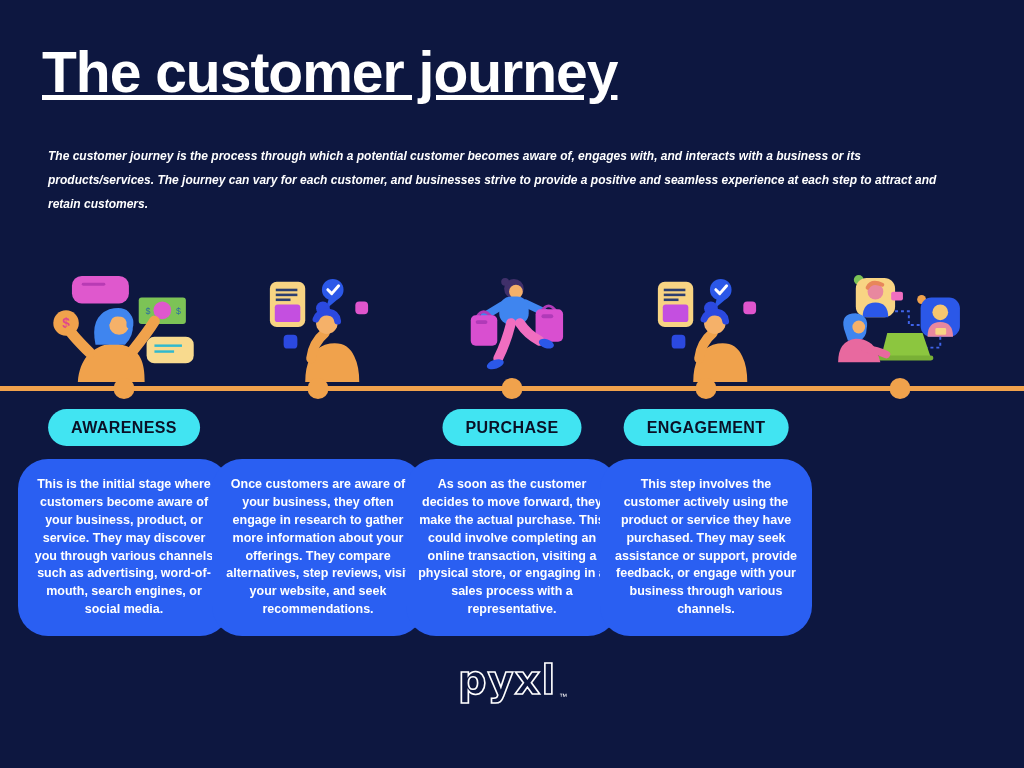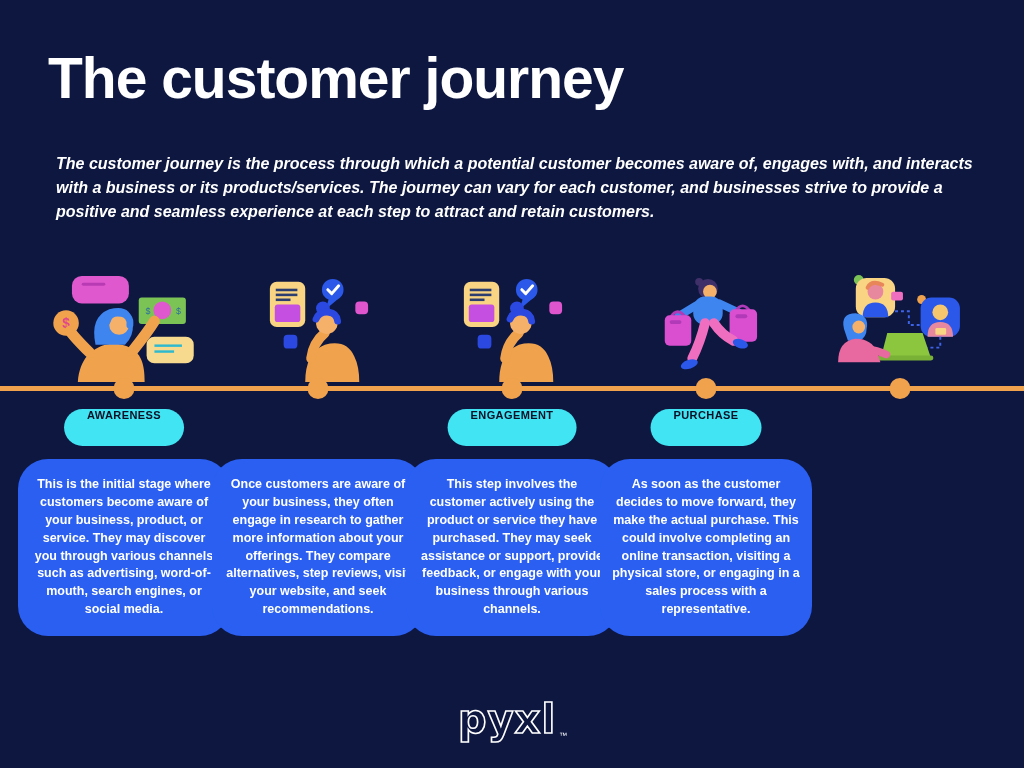--- a/index.html
+++ b/index.html
@@ -12,27 +12,27 @@
   }
   *{box-sizing:border-box;}
   html,body{margin:0;padding:0;}
   body{
     width:1024px;height:768px;position:relative;overflow:hidden;
     background:var(--background);
     font-family:"Liberation Sans", sans-serif;
   }
   .page{position:absolute;inset:0;}
   .title{
-    position:absolute;left:42px;top:38px;margin:6px;
+    position:absolute;left:42px;top:38px;margin:0;
     font-size:57px;font-weight:800;color:var(--text-white);
-    letter-spacing:-1px;line-height:1.2;
+    letter-spacing:-1px;line-height:1.2;text-decoration:underline;
   }
   .desc{
-    position:absolute;left:48px;top:144px;width:922px;margin:8px;
-    font-size:16px;font-style:italic;font-weight:600;
+    position:absolute;left:48px;top:144px;width:922px;margin:0;
+    font-size:12px;font-style:italic;font-weight:600;
     color:var(--text-white);line-height:24px;
   }
   .timeline-line{
     position:absolute;left:0;top:386px;width:1024px;height:5px;
     background:var(--timeline-orange);z-index:1;
   }
   .columns{
     position:absolute;left:27px;top:270px;width:970px;height:420px;
     display:flex;
   }
@@ -46,32 +46,32 @@
     pointer-events:none;
   }
   .dot{
     position:absolute;top:108px;left:50%;transform:translateX(-50%);
     width:21px;height:21px;border-radius:50%;
     background:var(--timeline-orange);z-index:2;
   }
   .pill{
     position:absolute;top:139px;left:50%;transform:translateX(-50%);
     height:37px;border-radius:19px;background:var(--pill-cyan);
-    color:var(--pill-text);font-weight:800;font-size:11px;
-    display:flex;align-items:flex-start;padding:0 23px;
+    color:var(--pill-text);font-weight:800;font-size:16px;
+    display:flex;align-items:center;padding:0 23px;
     letter-spacing:.4px;white-space:nowrap;z-index:2;
   }
   .card{
     position:absolute;top:189px;left:50%;transform:translateX(-50%);
     width:212px;background:var(--card-blue);border-radius:30px;
     padding:17px 12px;color:var(--text-white);
     font-weight:700;font-size:12.5px;line-height:1.43;text-align:center;
   }
   .logo{
-    position:absolute;left:50%;top:696px;transform:translateX(-50%);
+    position:absolute;left:50%;top:657px;transform:translateX(-50%);
   }
 </style>
 </head>
 <body>
 
 <div class="page">
 
   <h1 class="title">The customer journey</h1>
 
   <p class="desc">The customer journey is the process through which a potential customer becomes aware of, engages with, and interacts with a business or its products/services. The journey can vary for each customer, and businesses strive to provide a positive and seamless experience at each step to attract and retain customers.</p>
@@ -132,49 +132,20 @@
         </svg>
       </div>
       <div class="dot"></div>
       <div class="card">
         <span>Once customers are aware of your business, they often engage in research to gather more information about your offerings. They compare alternatives, step reviews, visit your website, and seek recommendations.</span>
       </div>
     </div>
 
     <div class="col">
       <div class="illu">
-        <svg width="130" height="110" viewBox="0 0 130 112">
-          <rect x="16" y="10" width="36" height="46" rx="7" fill="#f8d483"></rect>
-          <rect x="22" y="17" width="22" height="2.6" fill="#2c3e70"></rect>
-          <rect x="22" y="22" width="22" height="2.6" fill="#2c3e70"></rect>
-          <rect x="22" y="27" width="15" height="2.6" fill="#2c3e70"></rect>
-          <rect x="21" y="33" width="26" height="18" rx="3" fill="#c44fe0"></rect>
-          <circle cx="80" cy="18" r="11" fill="#2b58e8"></circle>
-          <path d="M76 27 L 73 38 L 86 27 Z" fill="#2b58e8"></path>
-          <path d="M75 18 L 79 22 L 86 14" stroke="#ffffff" stroke-width="3" fill="none" stroke-linecap="round" stroke-linejoin="round"></path>
-          <rect x="103" y="30" width="13" height="13" rx="4" fill="#df55cd"></rect>
-          <rect x="30" y="64" width="14" height="14" rx="4" fill="#2b49e0"></rect>
-          <path d="M52 112 Q 52 82 72 74 Q 94 68 102 86 Q 107 96 107 112 Z" fill="#f0a24c"></path>
-          <path d="M58 88 Q 60 72 72 62" stroke="#f0a24c" stroke-width="10" fill="none" stroke-linecap="round"></path>
-          <circle cx="74" cy="52" r="11" fill="#f5b169"></circle>
-          <circle cx="70" cy="37" r="7" fill="#2b49e0"></circle>
-          <path d="M63 48 Q 66 40 76 41 Q 84 42 85 50" stroke="#2b49e0" stroke-width="7" fill="none" stroke-linecap="round"></path>
-        </svg>
-      </div>
-      <div class="dot"></div>
-      <div class="pill">
-        <span>ENGAGEMENT</span>
-      </div>
-      <div class="card">
-        <span>This step involves the customer actively using the product or service they have purchased. They may seek assistance or support, provide feedback, or engage with your business through various channels.</span>
-      </div>
-    </div>
-
-    <div class="col">
-      <div class="illu">
         <svg width="120" height="110" viewBox="0 0 120 112">
           <circle cx="62" cy="17" r="10" fill="#40306a"></circle>
           <circle cx="53" cy="10" r="4" fill="#40306a"></circle>
           <circle cx="64" cy="20" r="7" fill="#f5b169"></circle>
           <path d="M50 34 L 32 45" stroke="#3f85ef" stroke-width="8" stroke-linecap="round"></path>
           <path d="M74 32 L 93 41" stroke="#3f85ef" stroke-width="8" stroke-linecap="round"></path>
           <rect x="47" y="25" width="30" height="29" rx="12" fill="#3f85ef"></rect>
           <path d="M24 46 Q 31 35 39 46" stroke="#b03ab8" stroke-width="3" fill="none"></path>
           <rect x="18" y="44" width="27" height="31" rx="5" fill="#d94fd0"></rect>
           <rect x="23" y="49" width="12" height="4" rx="2" fill="#b03ab8"></rect>
@@ -186,20 +157,49 @@
           <ellipse cx="43" cy="94" rx="9" ry="4.5" fill="#2b58e8" transform="rotate(-18 43 94)"></ellipse>
           <ellipse cx="95" cy="73" rx="8" ry="4.5" fill="#2b58e8" transform="rotate(18 95 73)"></ellipse>
         </svg>
       </div>
       <div class="dot"></div>
       <div class="pill">
         <span>PURCHASE</span>
       </div>
       <div class="card">
         <span>As soon as the customer decides to move forward, they make the actual purchase. This could involve completing an online transaction, visiting a physical store, or engaging in a sales process with a representative.</span>
+      </div>
+    </div>
+
+    <div class="col">
+      <div class="illu">
+        <svg width="130" height="110" viewBox="0 0 130 112">
+          <rect x="16" y="10" width="36" height="46" rx="7" fill="#f8d483"></rect>
+          <rect x="22" y="17" width="22" height="2.6" fill="#2c3e70"></rect>
+          <rect x="22" y="22" width="22" height="2.6" fill="#2c3e70"></rect>
+          <rect x="22" y="27" width="15" height="2.6" fill="#2c3e70"></rect>
+          <rect x="21" y="33" width="26" height="18" rx="3" fill="#c44fe0"></rect>
+          <circle cx="80" cy="18" r="11" fill="#2b58e8"></circle>
+          <path d="M76 27 L 73 38 L 86 27 Z" fill="#2b58e8"></path>
+          <path d="M75 18 L 79 22 L 86 14" stroke="#ffffff" stroke-width="3" fill="none" stroke-linecap="round" stroke-linejoin="round"></path>
+          <rect x="103" y="30" width="13" height="13" rx="4" fill="#df55cd"></rect>
+          <rect x="30" y="64" width="14" height="14" rx="4" fill="#2b49e0"></rect>
+          <path d="M52 112 Q 52 82 72 74 Q 94 68 102 86 Q 107 96 107 112 Z" fill="#f0a24c"></path>
+          <path d="M58 88 Q 60 72 72 62" stroke="#f0a24c" stroke-width="10" fill="none" stroke-linecap="round"></path>
+          <circle cx="74" cy="52" r="11" fill="#f5b169"></circle>
+          <circle cx="70" cy="37" r="7" fill="#2b49e0"></circle>
+          <path d="M63 48 Q 66 40 76 41 Q 84 42 85 50" stroke="#2b49e0" stroke-width="7" fill="none" stroke-linecap="round"></path>
+        </svg>
+      </div>
+      <div class="dot"></div>
+      <div class="pill">
+        <span>ENGAGEMENT</span>
+      </div>
+      <div class="card">
+        <span>This step involves the customer actively using the product or service they have purchased. They may seek assistance or support, provide feedback, or engage with your business through various channels.</span>
       </div>
     </div>
 
     <div class="col">
       <div class="illu">
         <svg width="150" height="110" viewBox="0 0 150 112">
           <circle cx="33" cy="8" r="5" fill="#7cc356"></circle>
           <rect x="30" y="6" width="40" height="40" rx="11" fill="#f8d483"></rect>
           <circle cx="50" cy="20" r="8" fill="#e8889f"></circle>
           <path d="M42 16 Q 46 8 57 13" stroke="#e8865a" stroke-width="4" fill="none" stroke-linecap="round"></path>

